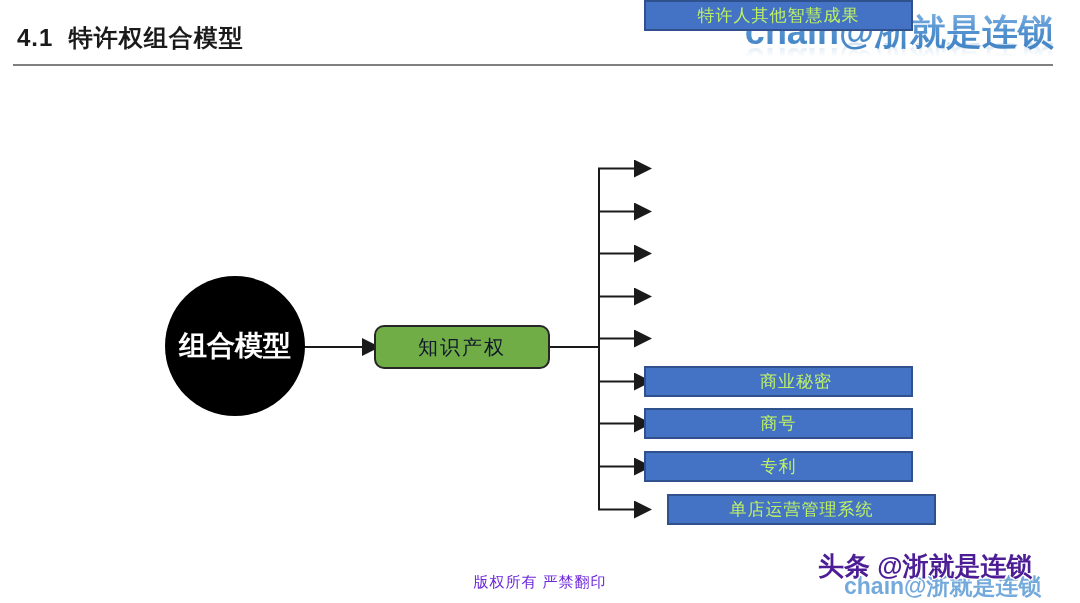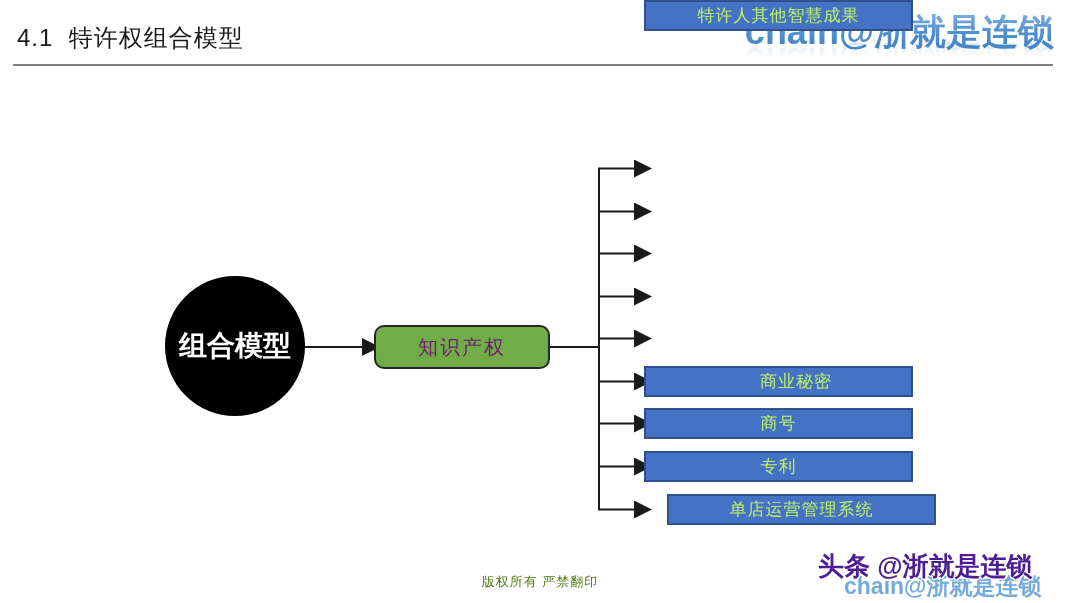--- a/index.html
+++ b/index.html
@@ -14,21 +14,21 @@
     overflow: hidden;
     margin: 0 auto;
   }
 
   
   .page-title {
     position: absolute;
     left: 17px;
     top: 22px;
     font-size: 24px;
-    font-weight: normal;
+    font-weight: bold;
     color: #1a1a1a;
     letter-spacing: 1px;
     white-space: pre;
   }
   .brand-logo {
     position: absolute;
     top: 8px;
     right: 26px;
     font-size: 36px;
     font-weight: bold;
@@ -78,21 +78,21 @@
 
   .hub-box {
     position: absolute;
     left: 374px;
     top: 325px;
     width: 176px;
     height: 44px;
     background: #70AD47;
     border: 2px solid #262626;
     border-radius: 10px;
-    color: #701a75;
+    color: #0f172a;
     display: flex;
     align-items: center;
     justify-content: center;
     font-size: 20px;
     letter-spacing: 2px;
   }
 
   .branch-box {
     position: absolute;
     left: 644px;
@@ -118,22 +118,22 @@
   .branch-box:nth-of-type(8) { top: 451px; }
   .branch-box:nth-of-type(9) { top: 494px; margin-left: 23px; }
 
   
   .copyright {
     position: absolute;
     left: 0;
     right: 0;
     top: 573px;
     text-align: center;
-    font-size: 13px;
-    color: #4d7c0f;
+    font-size: 15px;
+    color: #6d28d9;
     letter-spacing: 1px;
   }
   .watermark {
     position: absolute;
     right: 10px;
     bottom: 2px;
     width: 252px;
     height: 54px;
   }
   .watermark-back {

